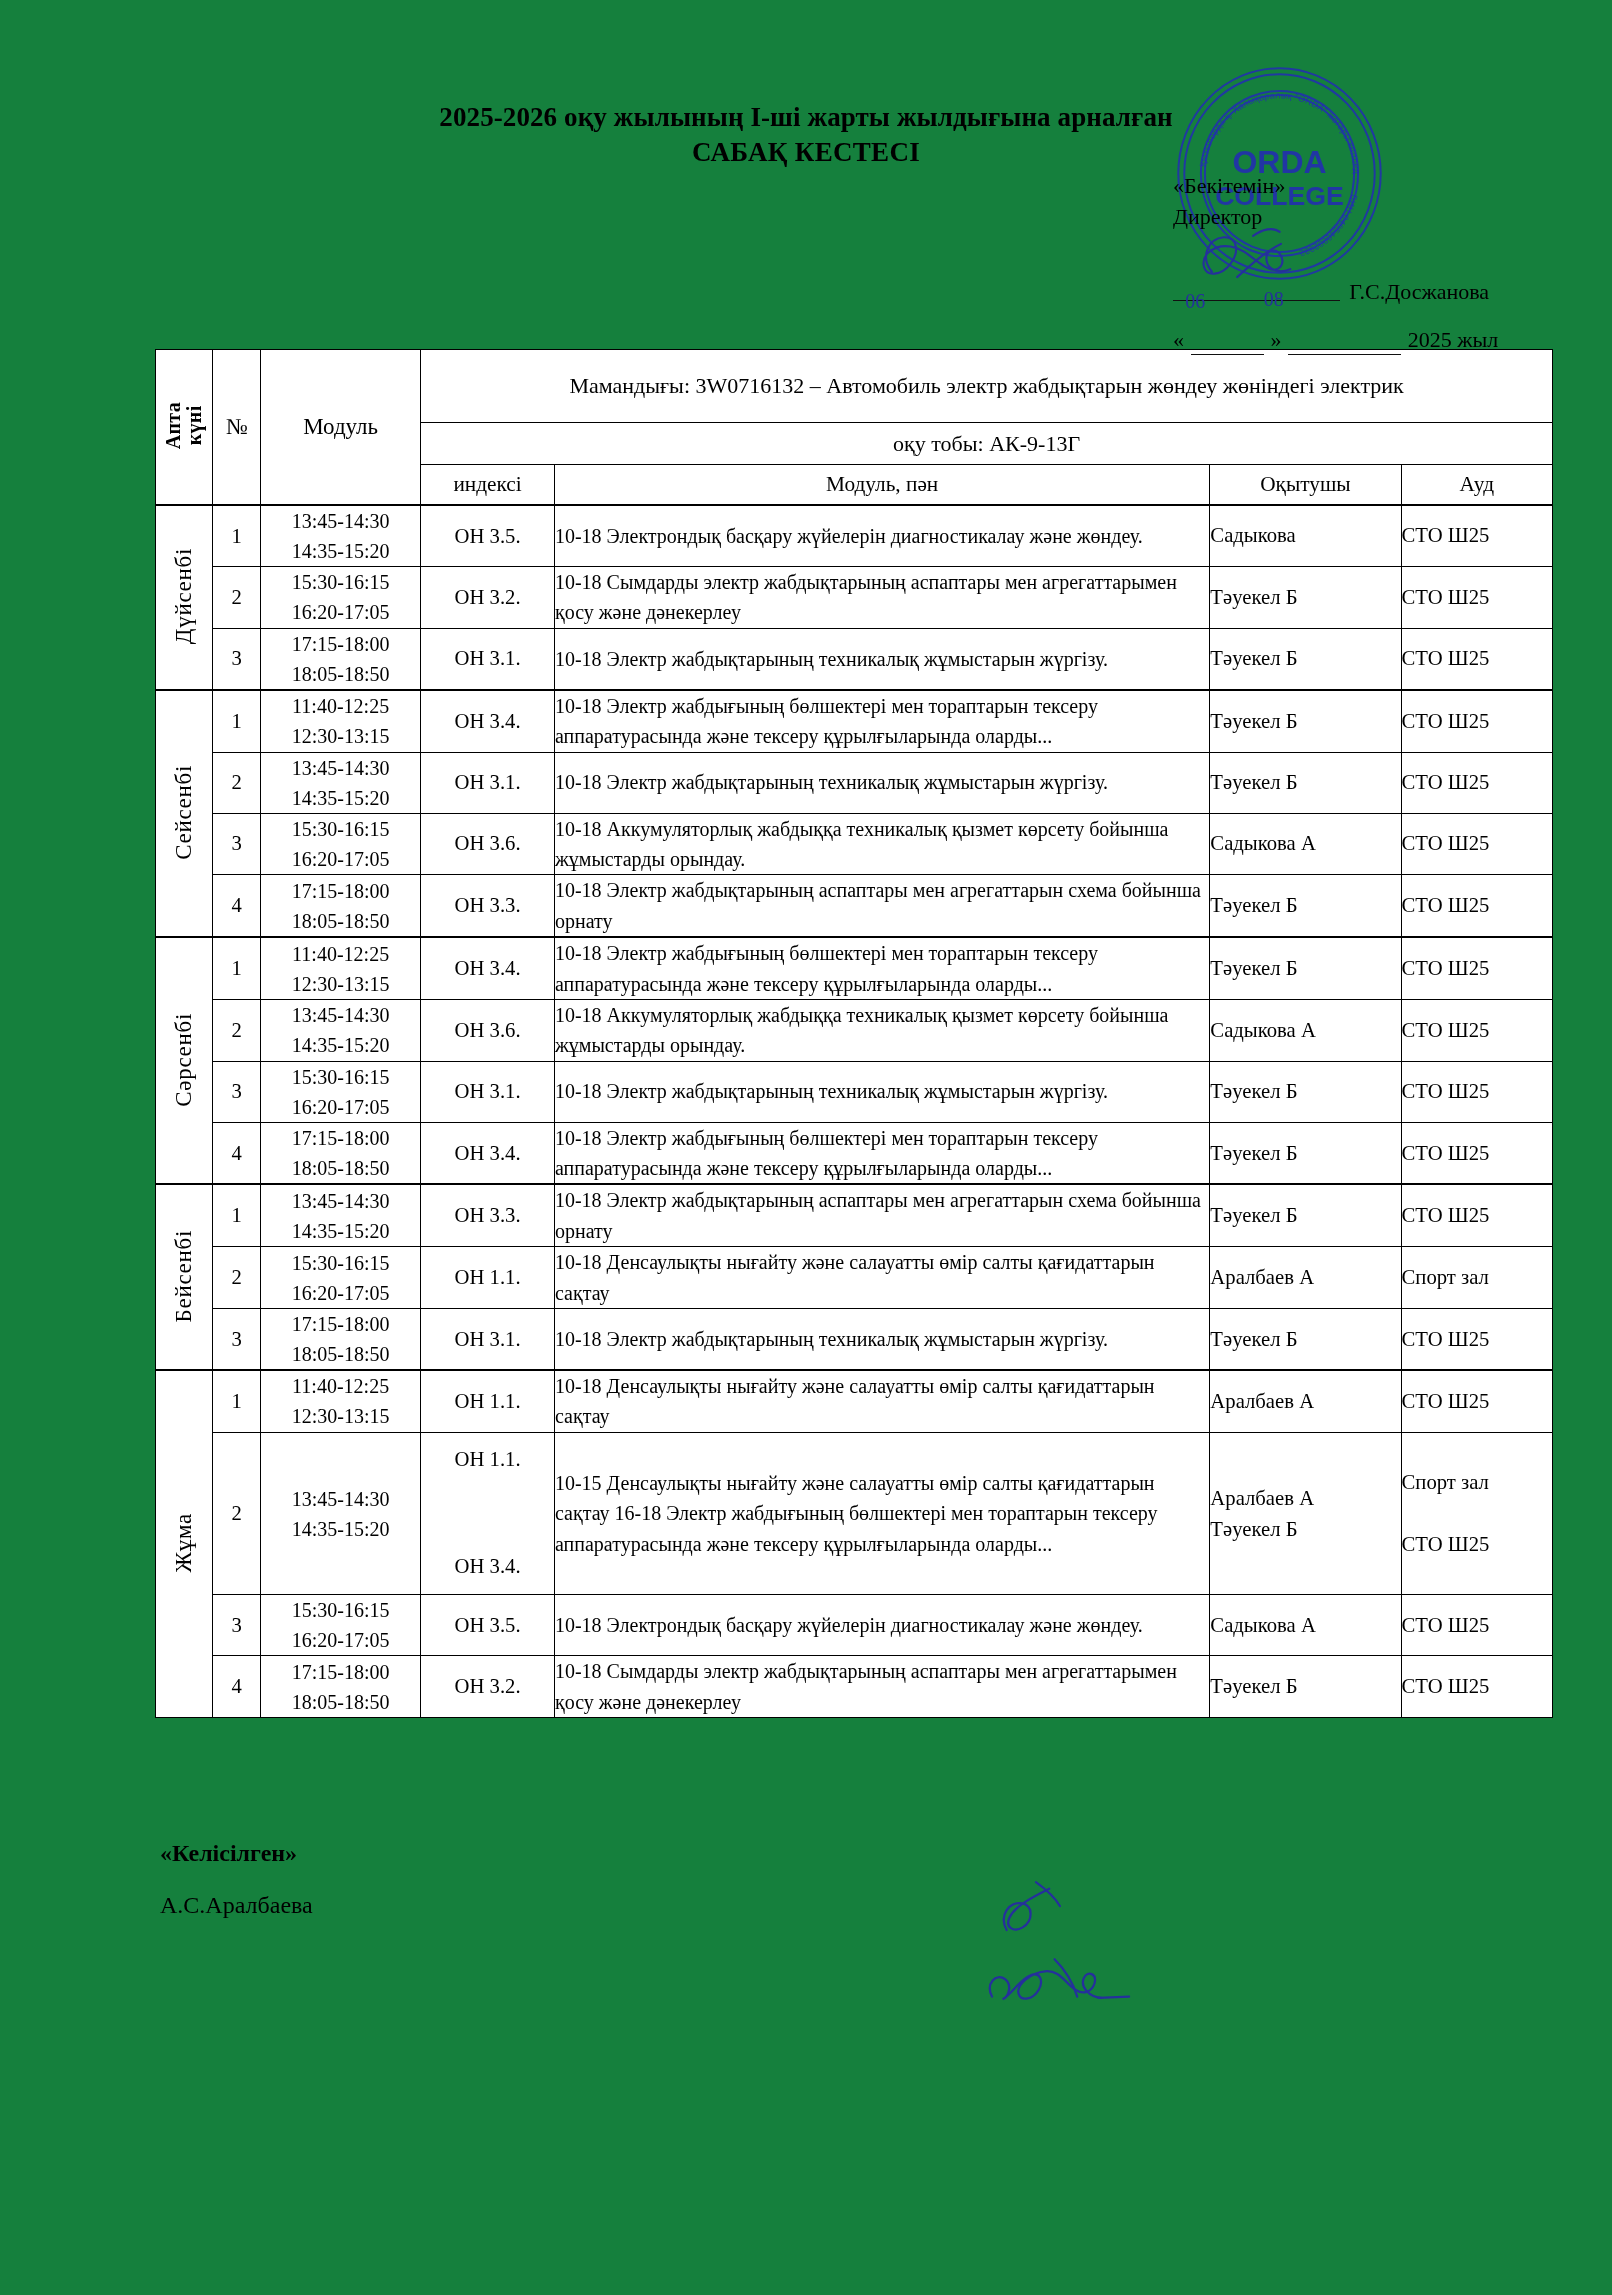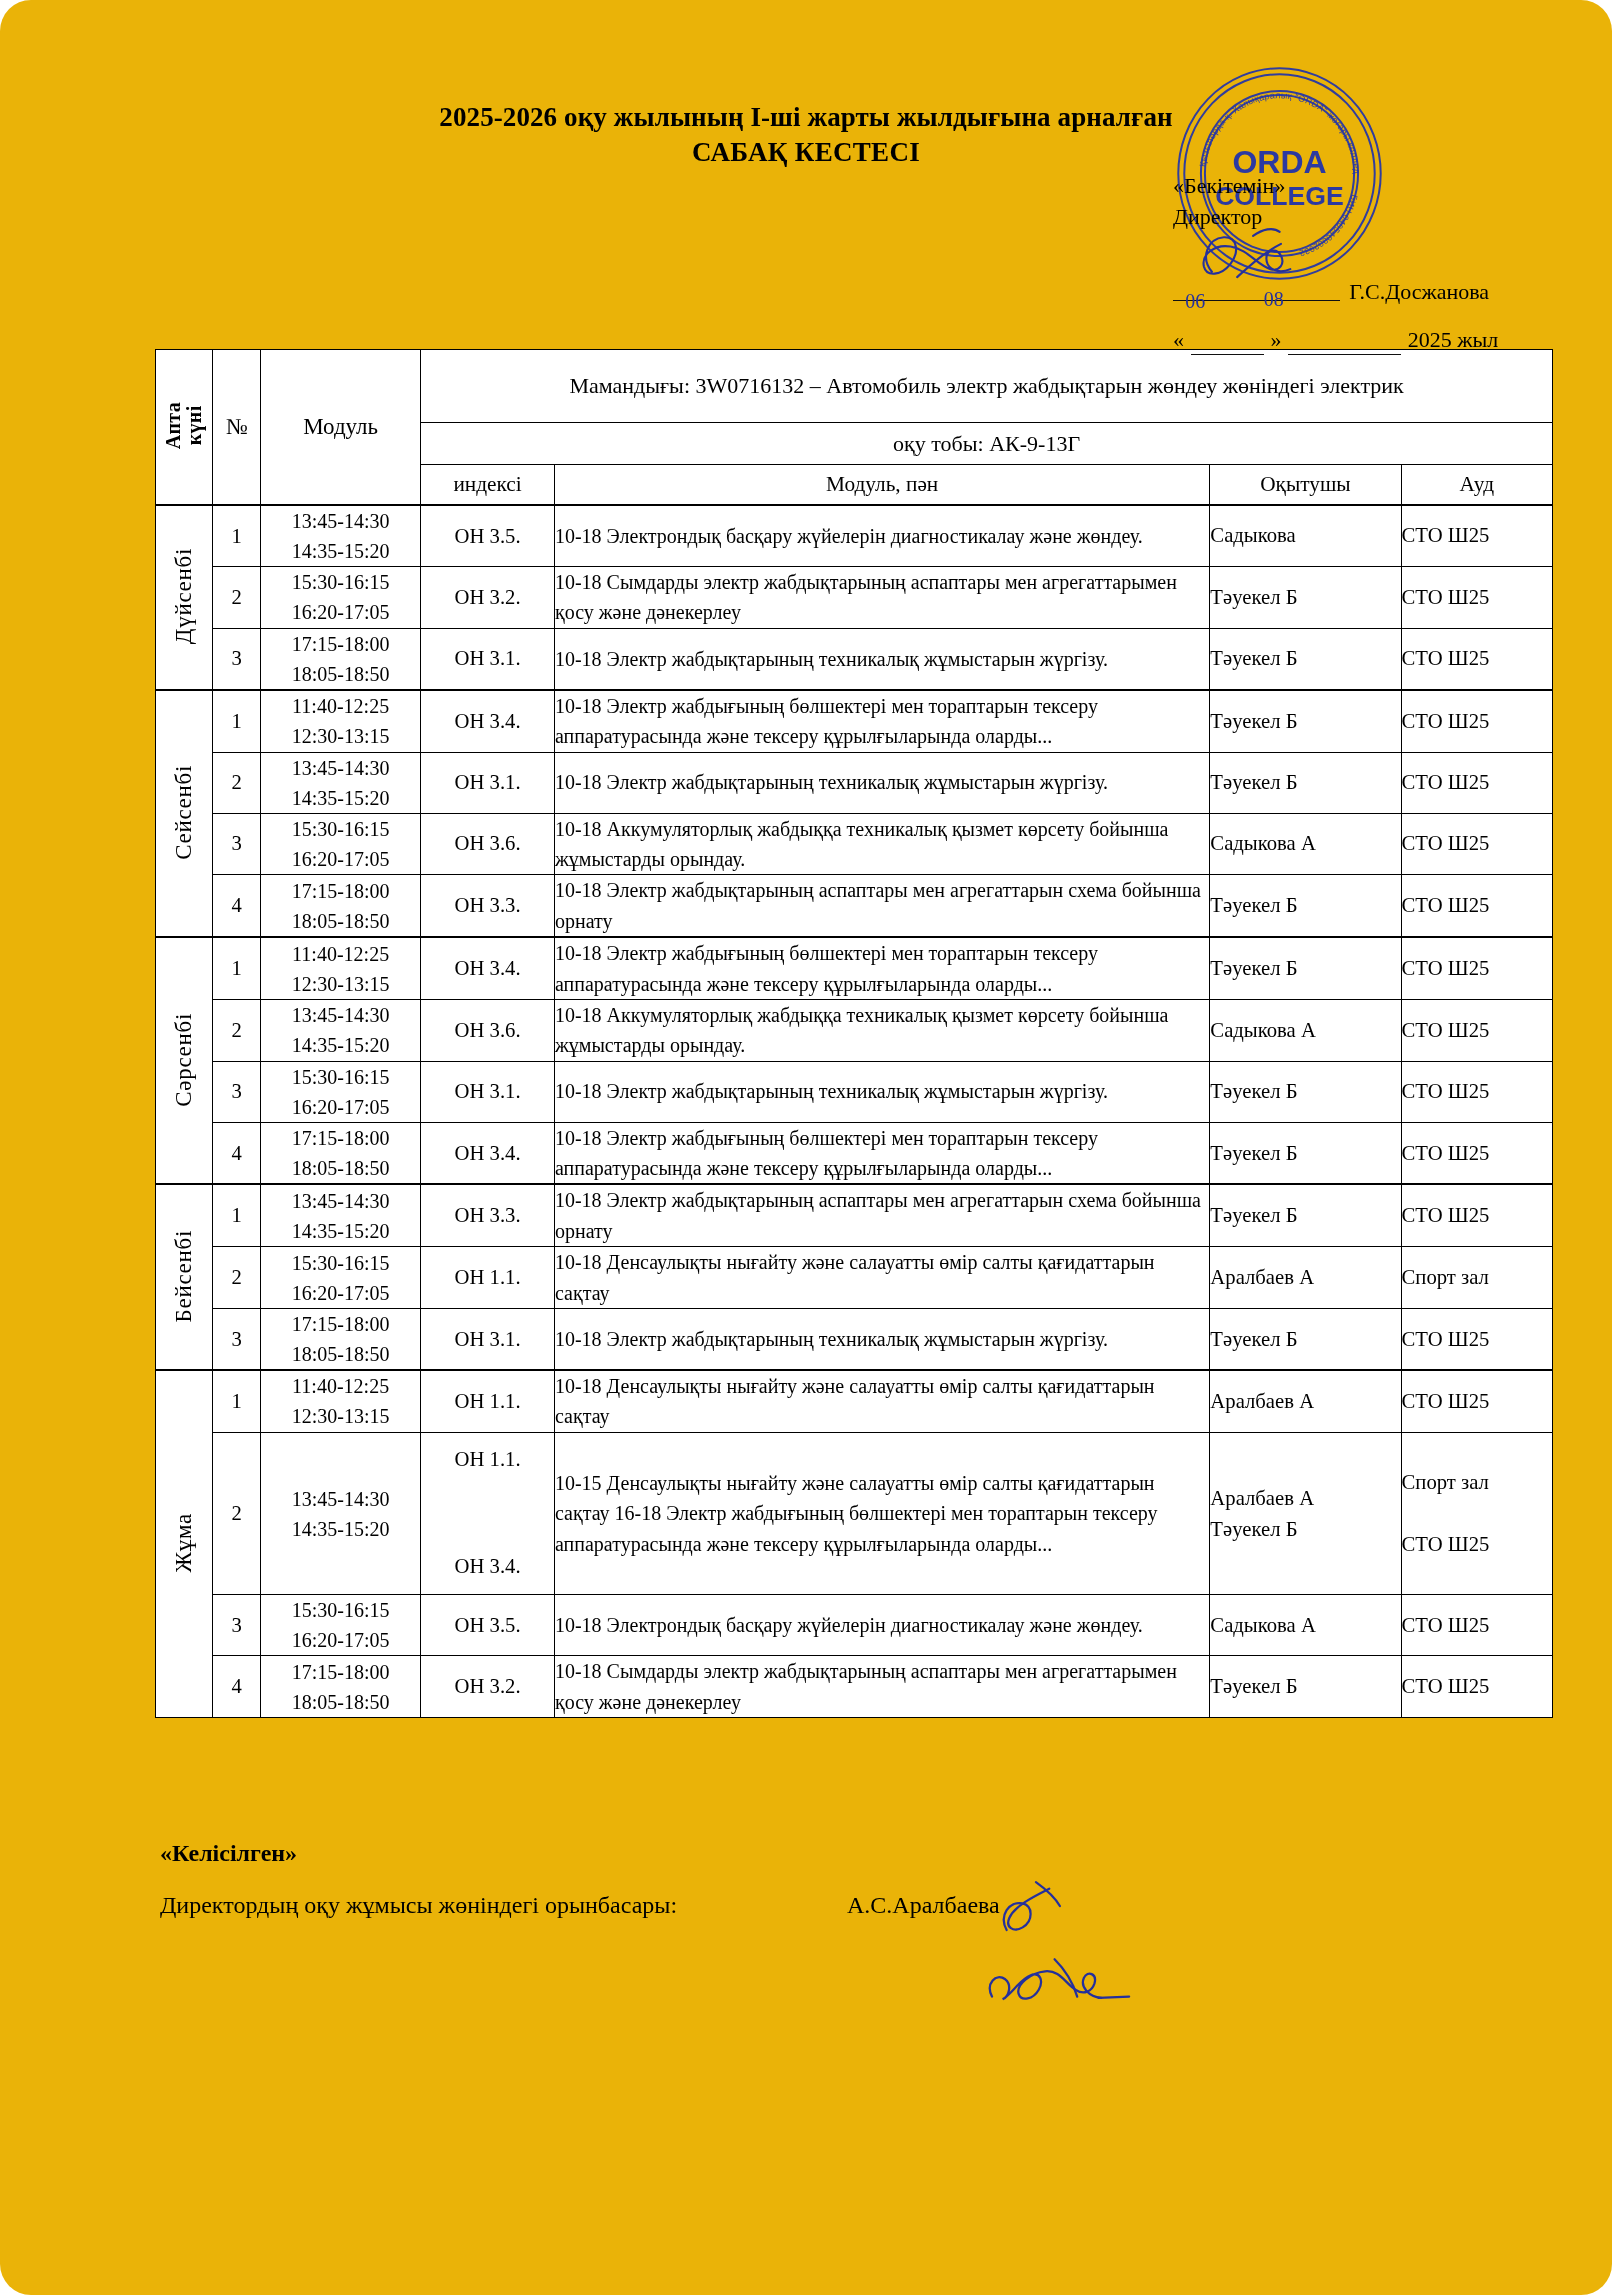--- a/index.html
+++ b/index.html
@@ -12,22 +12,21 @@
     height: 2295px;
     position: relative;
     font-family: "Liberation Serif", "DejaVu Serif", serif;
     color: #000;
     overflow: hidden;
   }
 
   .page {
     position: absolute;
     inset: 0;
-    background: #eab308;
-    border-radius: 31px;
+    background: #15803d;
   }
 
   
   .title-block {
     position: absolute;
     left: 0;
     top: 100px;
     width: 1612px;
     text-align: center;
   }
@@ -515,21 +514,20 @@
             <td class="teach">Тәуекел Б</td>
             <td class="aud">СТО Ш25</td>
           </tr>
         </tbody>
     </table>
   </div>
 
   <div class="footer">
     <div class="f-line">«Келісілген»</div>
     <div class="f-row">
-      <div class="f-label">Директордың оқу жұмысы  жөніндегі орынбасары:</div>
       <div class="f-name">А.С.Аралбаева</div>
     </div>
   </div>
 
   <svg class="foot-sig" viewBox="0 0 380 240">
     <g stroke="#25309c" stroke-width="3.4" fill="none" stroke-linecap="round">
       <path d="M40 96 C 28 74, 44 52, 64 56 C 80 60, 80 82, 64 92 C 50 100, 38 92, 44 78 C 52 60, 80 46, 104 34"></path>
       <path d="M84 24 C 98 34, 112 46, 120 60"></path>
       <path d="M18 196 C 8 176, 24 160, 38 170 C 48 178, 44 196, 34 200 C 48 192, 60 170, 76 164 C 90 158, 96 172, 88 186 C 80 200, 62 204, 58 192 C 54 178, 76 160, 98 158 C 120 156, 128 176, 144 186 C 156 194, 168 188, 172 176 C 176 162, 162 156, 156 168 C 150 182, 164 196, 182 198"></path>
       <path d="M112 140 C 128 156, 140 176, 146 196"></path>

